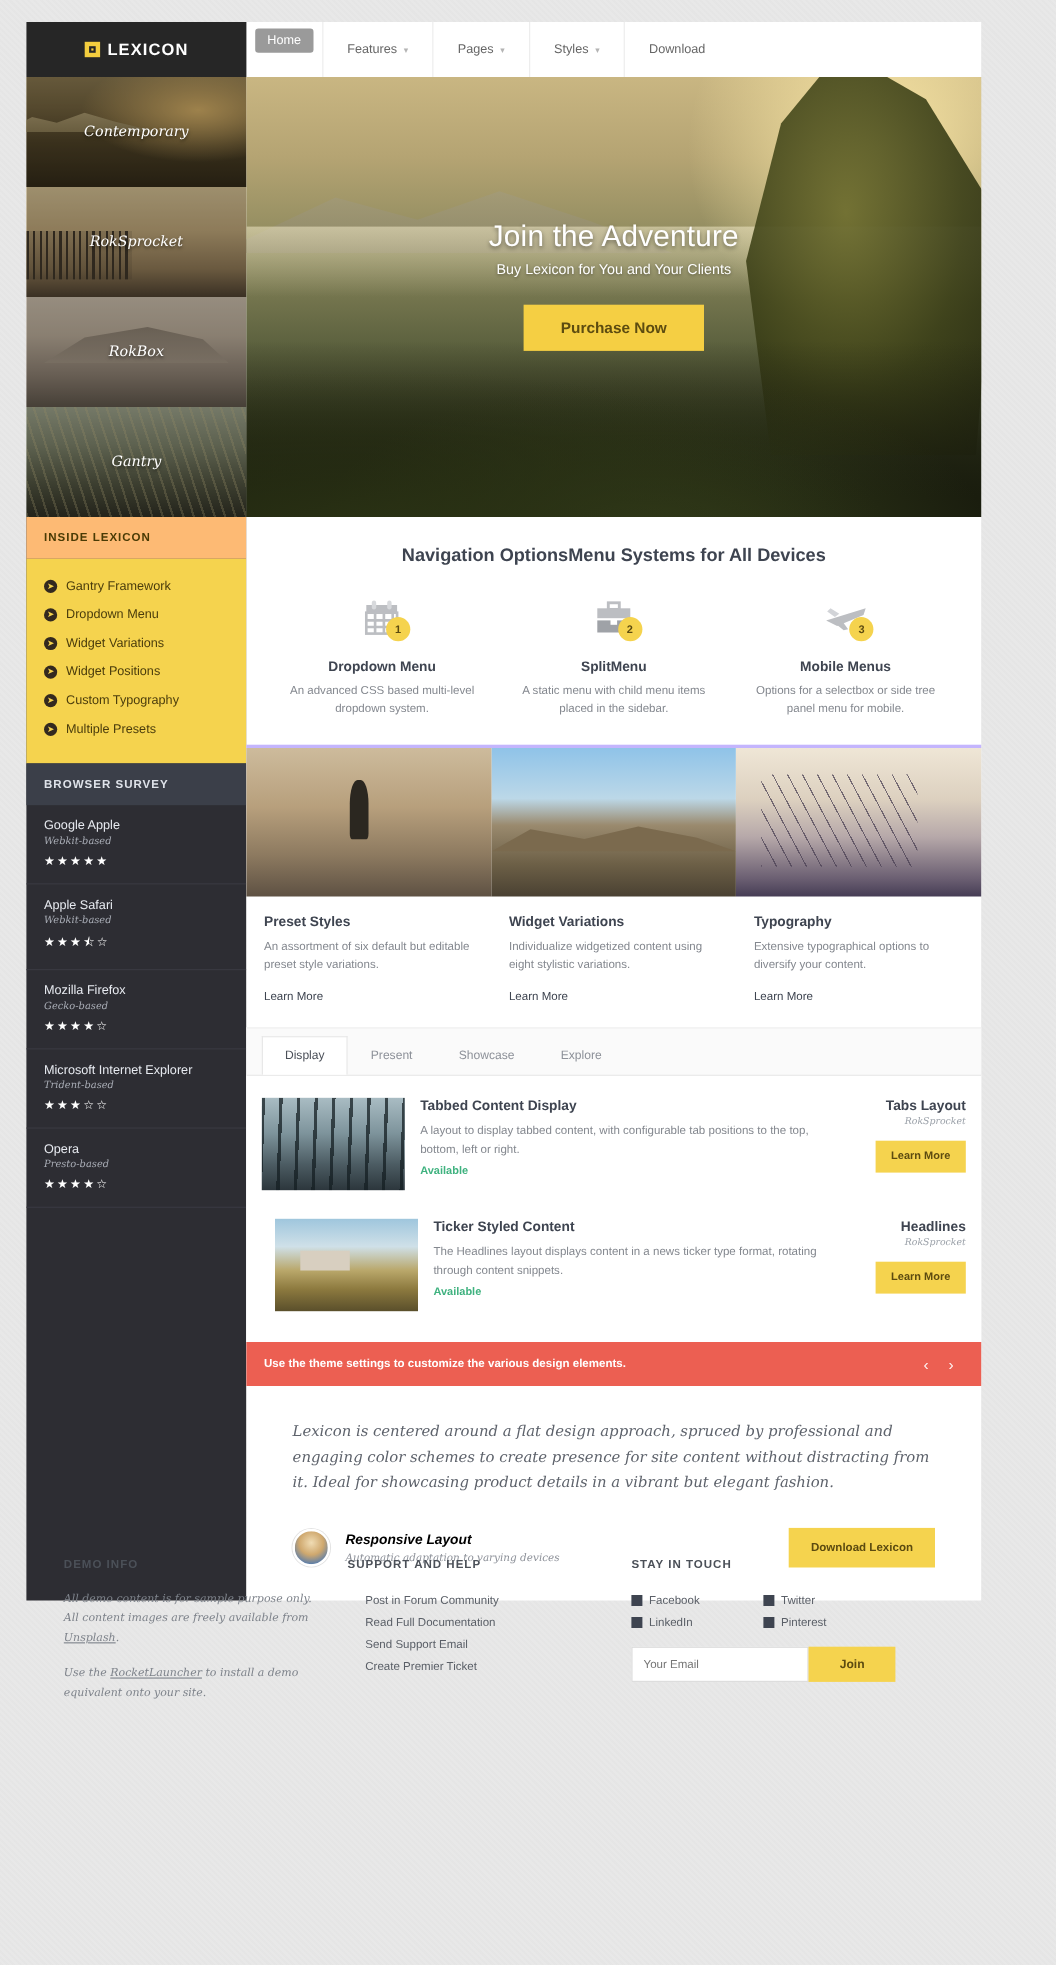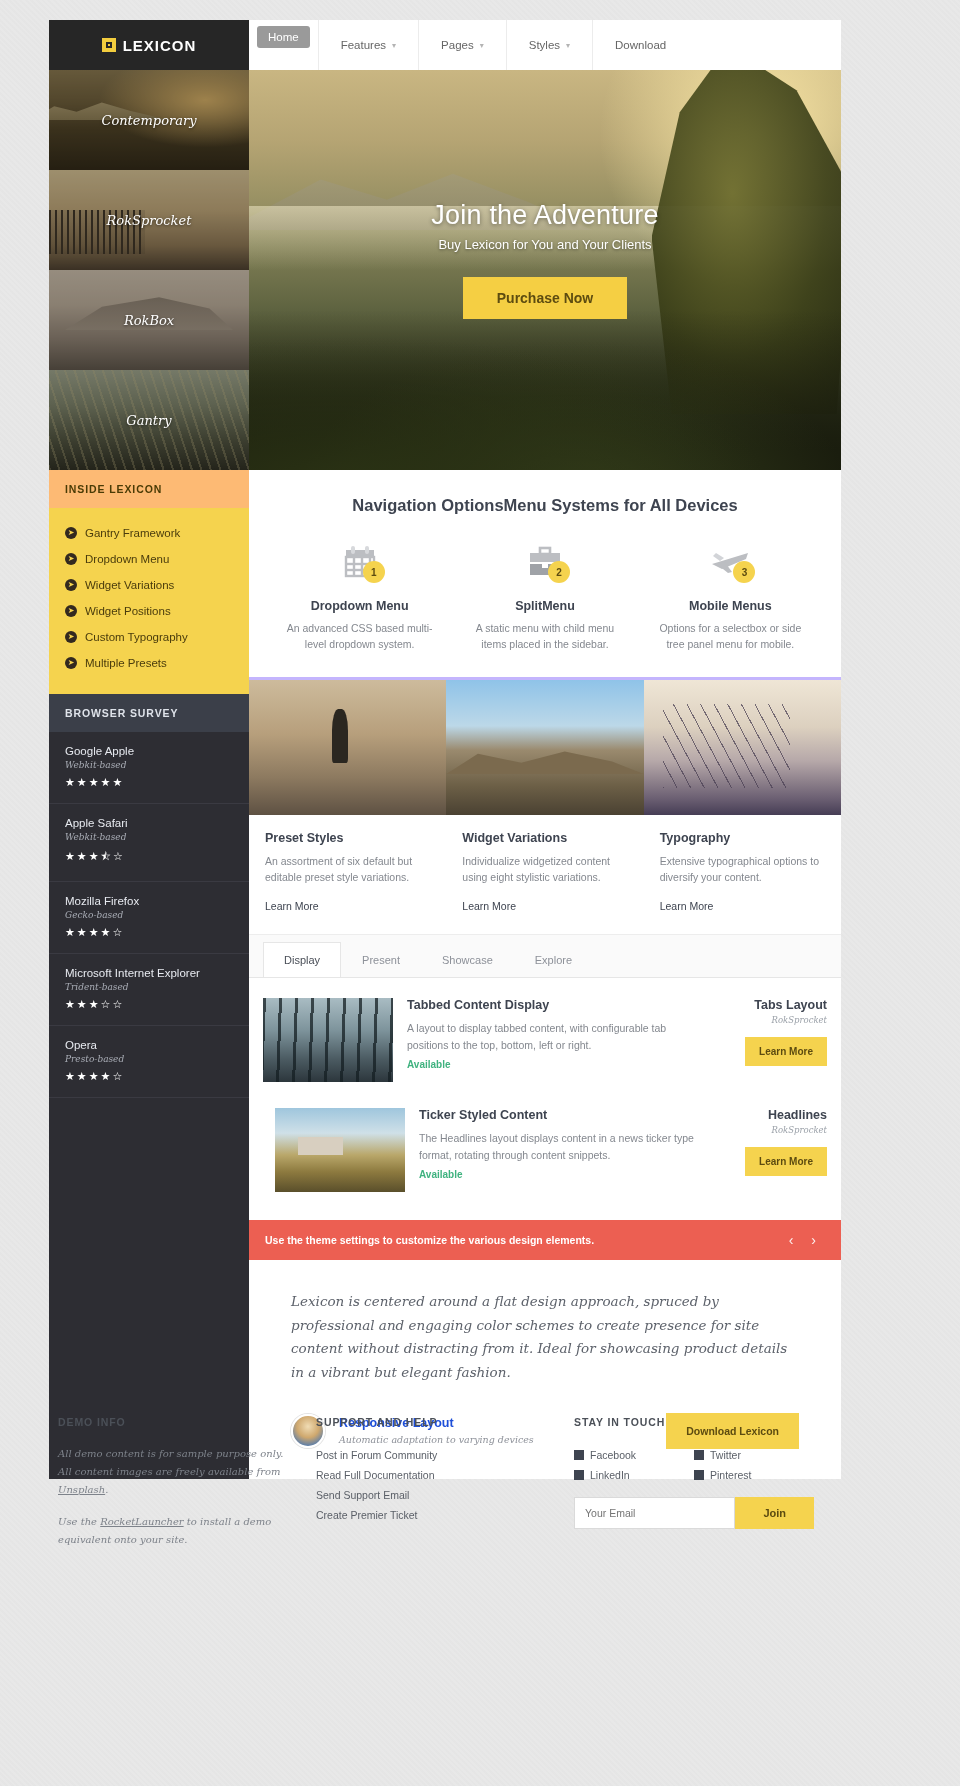--- a/index.html
+++ b/index.html
@@ -5,21 +5,21 @@
   * { box-sizing: border-box; margin: 0; padding: 0; }
   html, body {
     width: 960px; height: 1786px;
     font-family: "Liberation Sans", sans-serif;
     background: #e8e8e8;
     background-image: repeating-linear-gradient(45deg, rgba(0,0,0,0.012) 0 2px, transparent 2px 4px);
   }
   .page { position: relative; width: 960px; height: 1786px; }
 
   
-  .frame { position: absolute; left: 24px; top: 20px; width: 792px; margin-left: 25px; }
+  .frame { position: absolute; left: 24px; top: 20px; width: 868px; }
 
   
   .header { display: flex; height: 50px; background: #fff; }
   .logo-box {
     width: 200px; background: #262626; display: flex;
     align-items: center; justify-content: center; gap: 7px;
   }
   .logo-mark {
     width: 14px; height: 14px; background: #f3cd3e;
     display: flex; align-items: center; justify-content: center;
@@ -240,21 +240,21 @@
     font-family: "DejaVu Serif", serif; font-style: italic;
     font-size: 13.5px; color: #5d626b; line-height: 1.75;
   }
   .resp-row { display: flex; align-items: center; margin-top: 28px; }
   .avatar {
     width: 34px; height: 34px; border-radius: 50%; flex: 0 0 34px;
     background: radial-gradient(circle at 50% 35%, #f0dcb4 0%, #cfa86e 45%, #5f7fa8 78%, #3c5f8c 100%);
     border: 2px solid #fff; box-shadow: 0 0 0 1px #e4e4e4;
   }
   .resp-txt { margin-left: 14px; flex: 1; }
-  .resp-txt h4 { font-size: 12.5px; color: #1d4ed8; }
+  .resp-txt h4 { font-size: 12.5px; color: #000000; font-style: italic; }
   .resp-txt .sub { font-size: 9.5px; color: #8d9199; font-style: italic; font-family:"DejaVu Serif",serif; margin-top: 4px; }
   .dl-btn {
     background: #f5d34e; color: #5c4b10; border: none; font-size: 10.5px;
     font-weight: bold; padding: 12px 20px; cursor: pointer;
   }
 
   
   .footer {
     position: absolute; left: 40px; top: 1386px; width: 792px;
     display: flex; padding: 30px 18px 10px; gap: 18px;
@@ -262,21 +262,21 @@
   .fcol { flex: 1; }
   .fcol h5 {
     font-size: 10.5px; color: #4b5058; letter-spacing: .9px;
     font-weight: bold; text-transform: uppercase; margin-bottom: 17px;
   }
   .fcol p {
     font-size: 10px; color: #7d828a; line-height: 1.8;
     font-style: italic; font-family: "DejaVu Serif", serif; margin-bottom: 14px;
   }
   .fcol p .u { text-decoration: underline; }
-  .flink { display: block; font-size: 10.5px; color: #5a5f67; padding: 4px 0; cursor: pointer; }
+  .flink { display: block; font-size: 10.5px; color: #5a5f67; padding: 4px 0; cursor: pointer; margin-left: 16px; }
   .social { display: flex; flex-wrap: wrap; }
   .social a {
     width: 50%; font-size: 10.5px; color: #5a5f67; padding: 4px 0;
     display: flex; align-items: center; gap: 6px; cursor: pointer;
   }
   .sq { width: 10px; height: 10px; background: #3e4450; display:inline-block; flex:0 0 10px; }
   .subscribe { display: flex; margin-top: 12px; }
   .subscribe input {
     flex: 1; border: 1px solid #dadada; background: #fff; padding: 9px 10px;
     font-size: 10.5px; color: #9aa0a8; font-family: "Liberation Sans", sans-serif;

